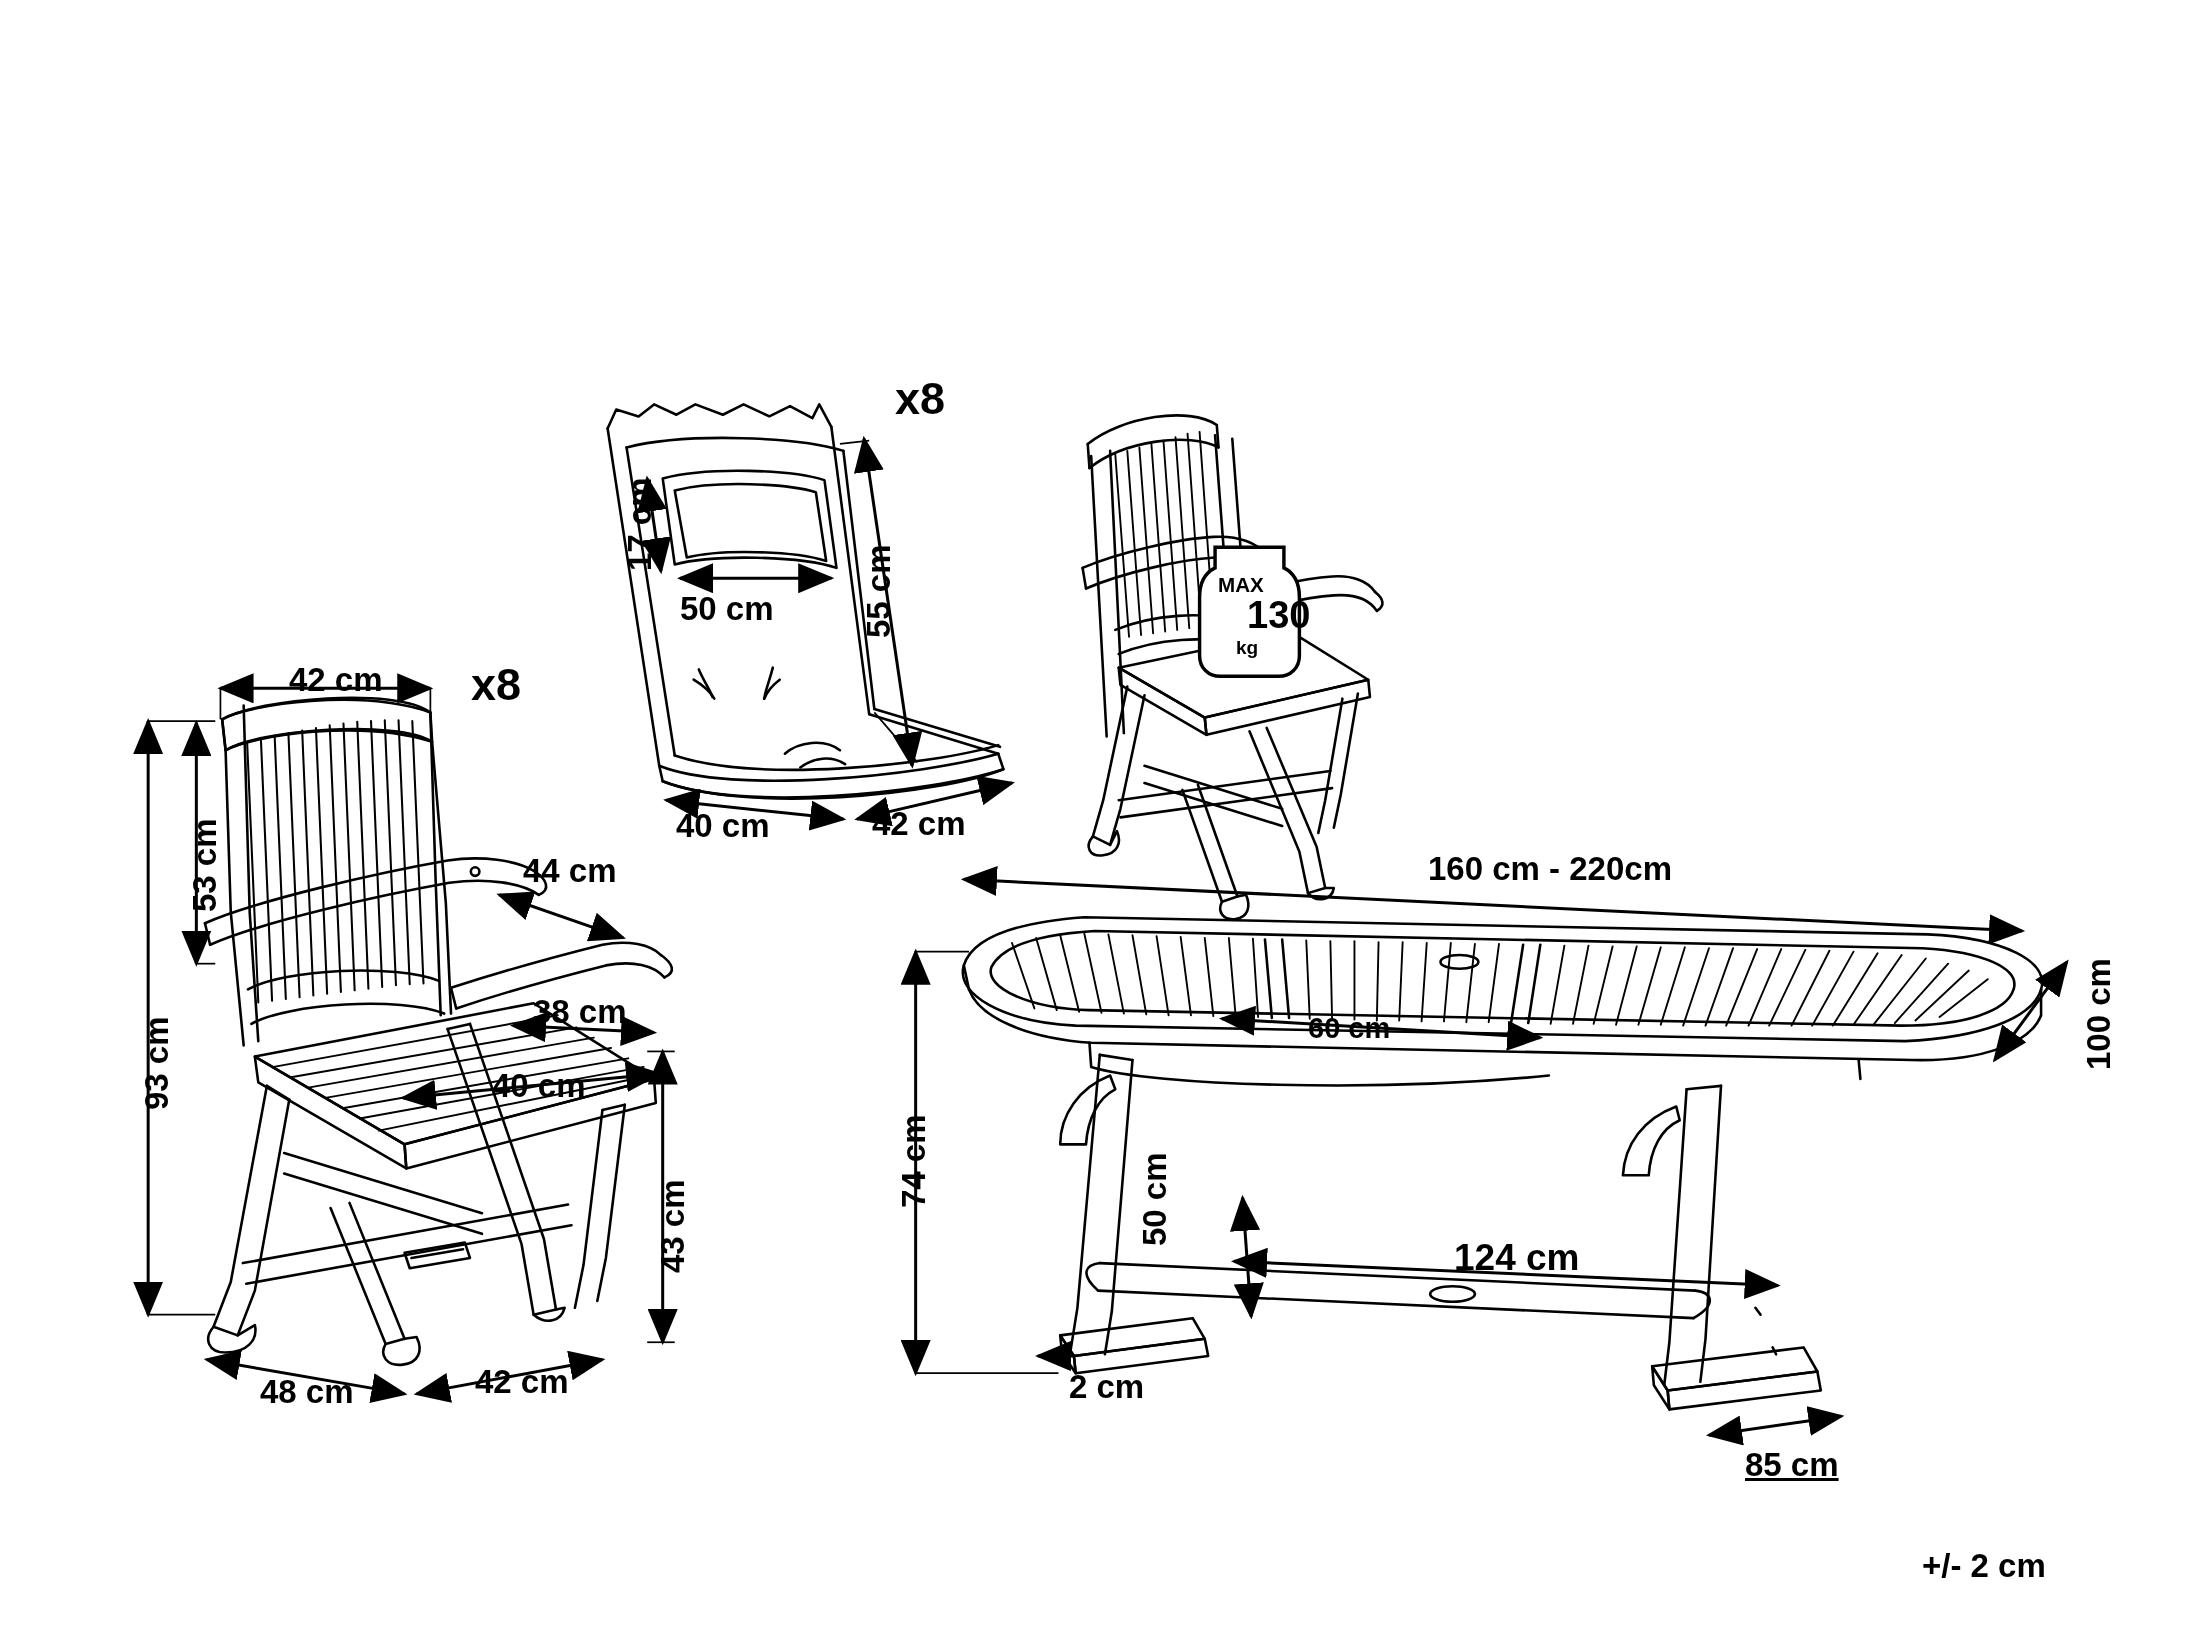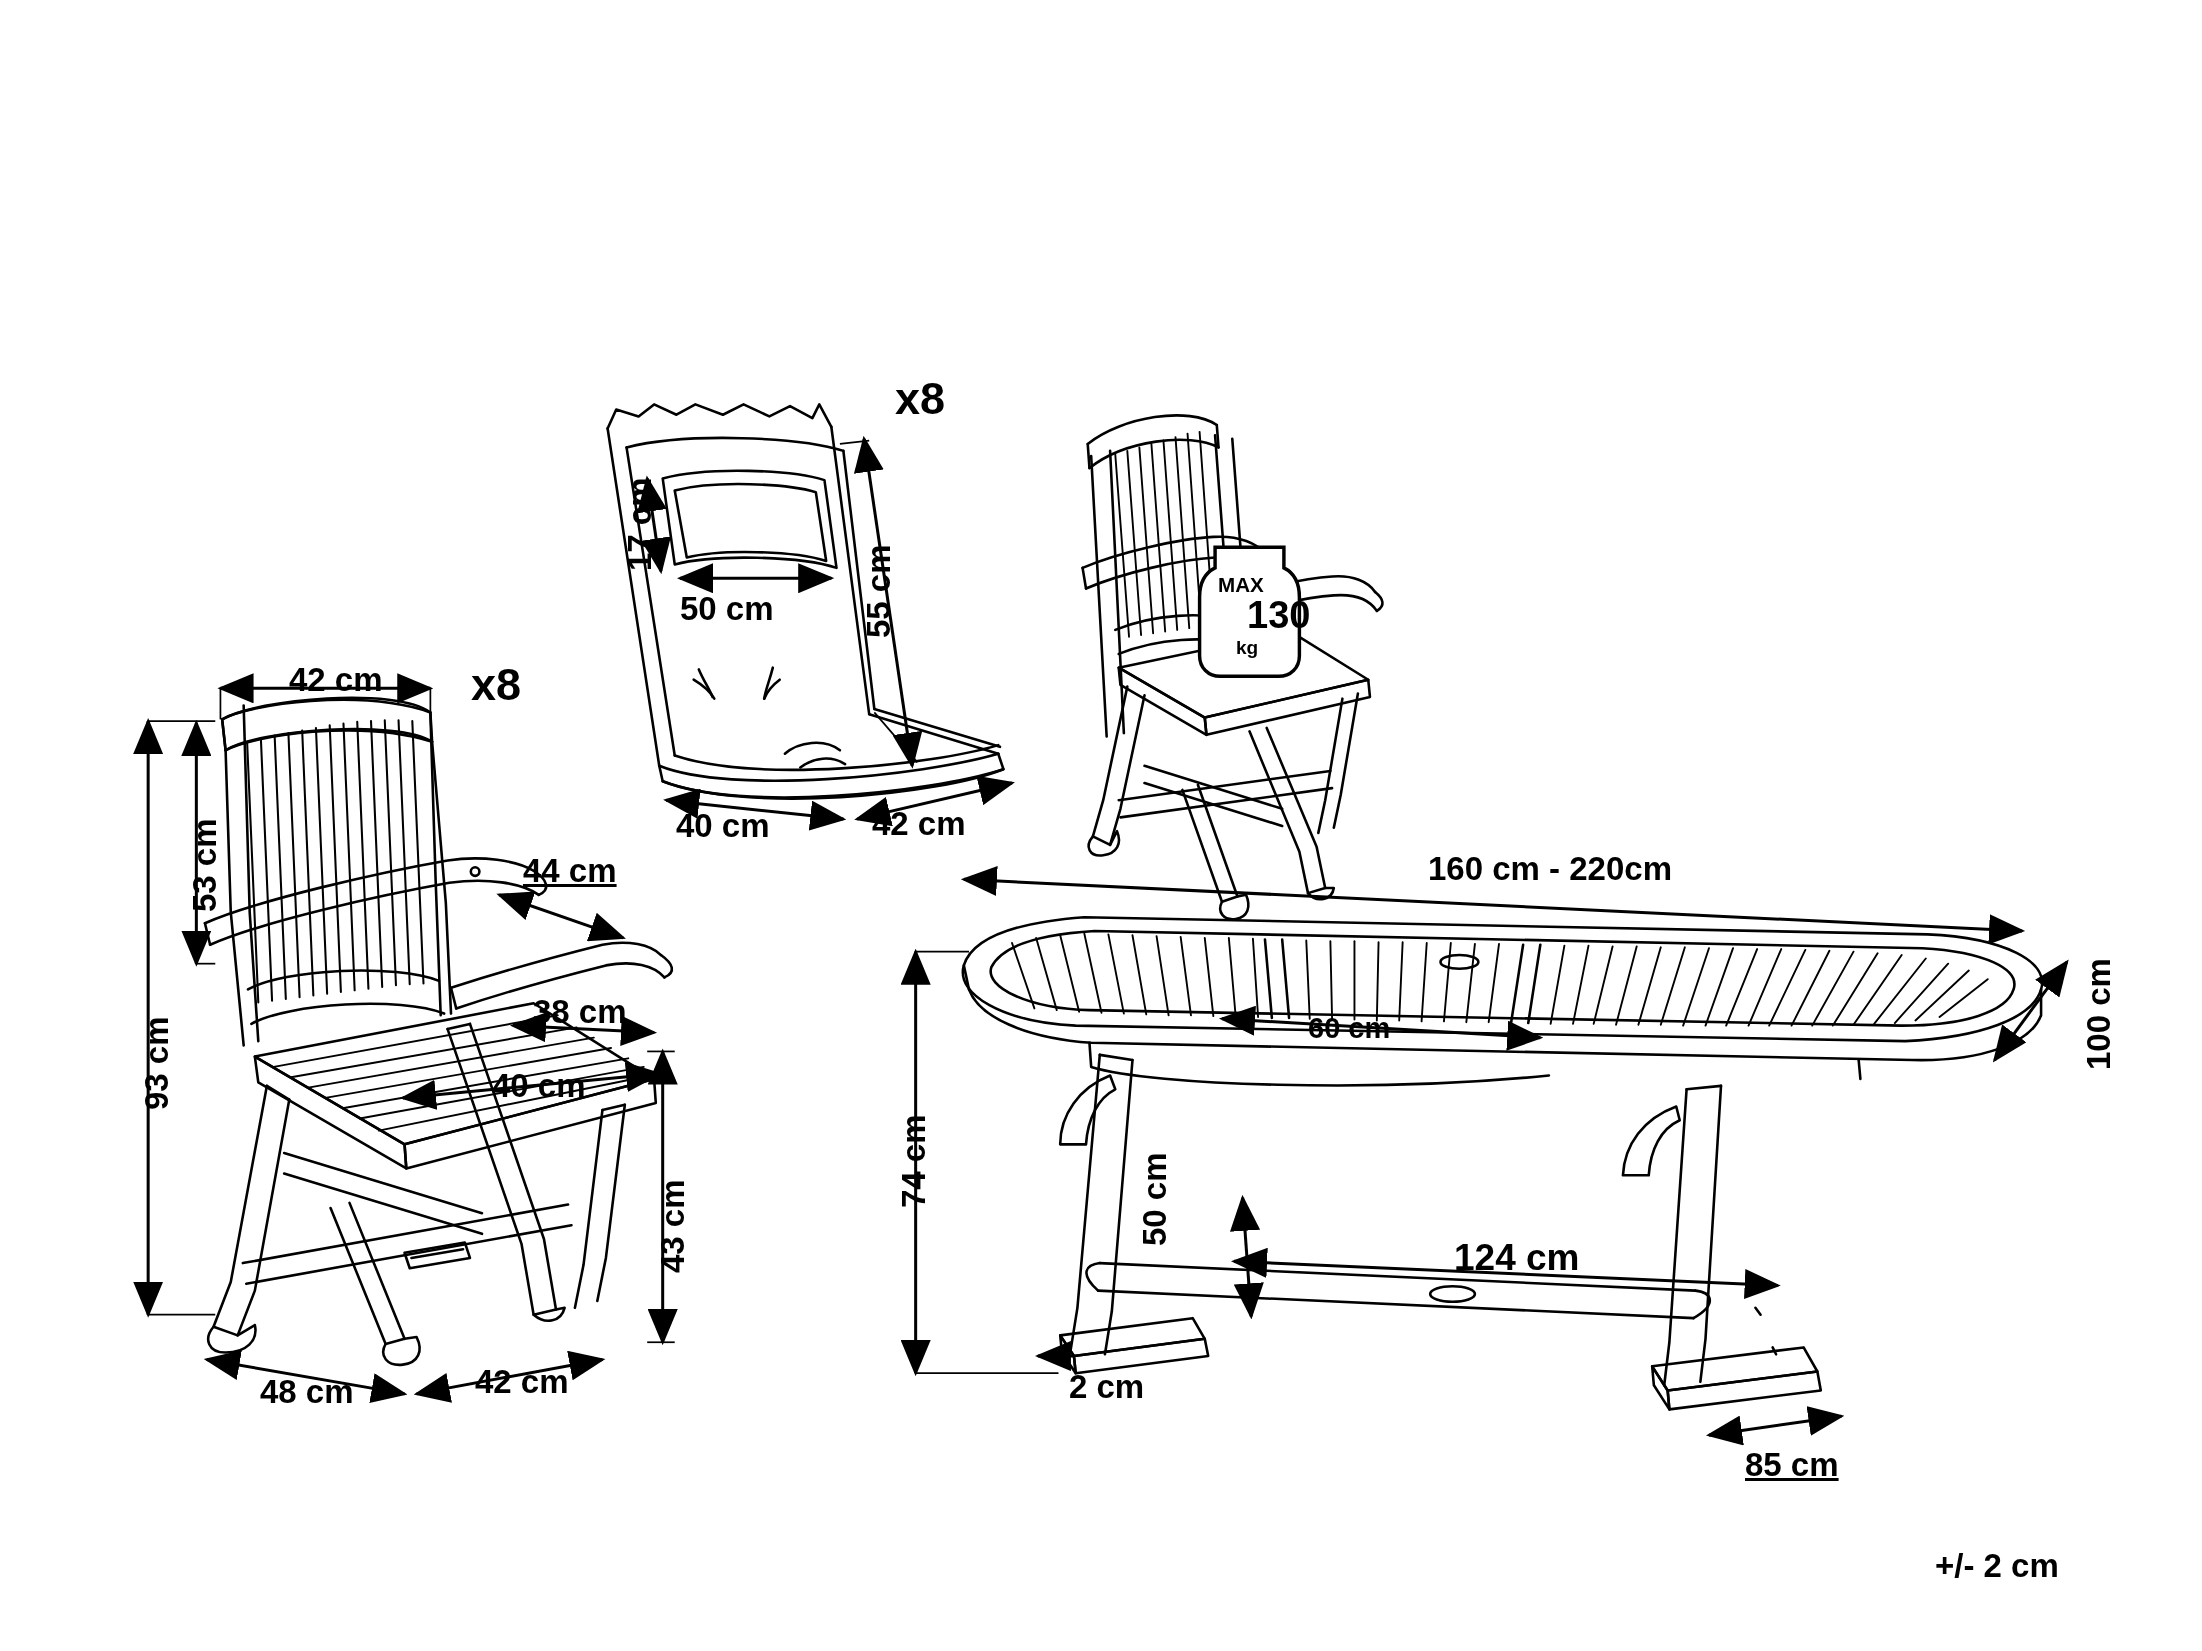--- a/index.html
+++ b/index.html
@@ -339,21 +339,21 @@
 
       <line x1="1986" y1="1668" x2="2140" y2="1646" marker-start="url(#ah2)" marker-end="url(#ah)"></line>
 
       <line x1="1206" y1="1576" x2="1248" y2="1576" marker-start="url(#ah2)"></line>
     </g>
   </svg>
 
   <div class="lbl" style="left:289px;top:661px;font-size:33px;">42 cm</div>
   <div class="lbl rot90" style="left:138px;top:1110px;font-size:33px;">93 cm</div>
   <div class="lbl rot90" style="left:186px;top:912px;font-size:33px;">53 cm</div>
-  <div class="lbl" style="left:523px;top:852px;font-size:33px;text-decoration:underline;">44 cm</div>
+  <div class="lbl" style="left:523px;top:852px;font-size:33px;">44 cm</div>
   <div class="lbl" style="left:533px;top:993px;font-size:33px;">38 cm</div>
   <div class="lbl" style="left:492px;top:1067px;font-size:33px;">40 cm</div>
   <div class="lbl rot90" style="left:654px;top:1273px;font-size:33px;">43 cm</div>
   <div class="lbl" style="left:260px;top:1373px;font-size:33px;">48 cm</div>
   <div class="lbl" style="left:475px;top:1363px;font-size:33px;">42 cm</div>
   <div class="lbl" style="left:471px;top:659px;font-size:45px;">x8</div>
 
   <div class="lbl" style="left:895px;top:373px;font-size:45px;">x8</div>
   <div class="lbl rot90" style="left:860px;top:638px;font-size:33px;">55 cm</div>
   <div class="lbl rot90" style="left:621px;top:571px;font-size:33px;">17 cm</div>
@@ -371,15 +371,15 @@
 
   <div class="lbl" style="left:1428px;top:850px;font-size:33px;">160 cm - 220cm</div>
   <div class="lbl rot90" style="left:2080px;top:1070px;font-size:33px;">100 cm</div>
   <div class="lbl" style="left:1308px;top:1012px;font-size:29px;">60 cm</div>
   <div class="lbl rot90" style="left:895px;top:1208px;font-size:33px;">74 cm</div>
   <div class="lbl rot90" style="left:1136px;top:1246px;font-size:33px;">50 cm</div>
   <div class="lbl" style="left:1454px;top:1237px;font-size:37px;">124 cm</div>
   <div class="lbl" style="left:1745px;top:1446px;font-size:33px;text-decoration:underline;">85 cm</div>
   <div class="lbl" style="left:1032px;top:1368px;font-size:33px;margin-left:37px;">2 cm</div>
 
-  <div class="lbl" style="left:1922px;top:1547px;font-size:33px;margin-left:13px;">+/- 2 cm</div>
+  <div class="lbl" style="left:1922px;top:1547px;font-size:33px;">+/- 2 cm</div>
 </div>
 
 
 </body></html>

